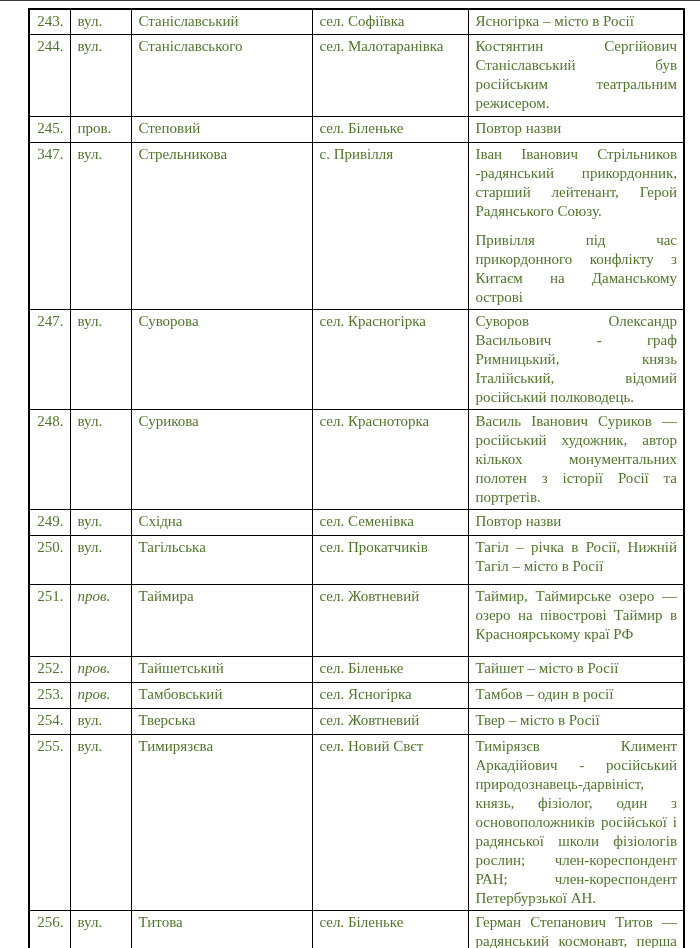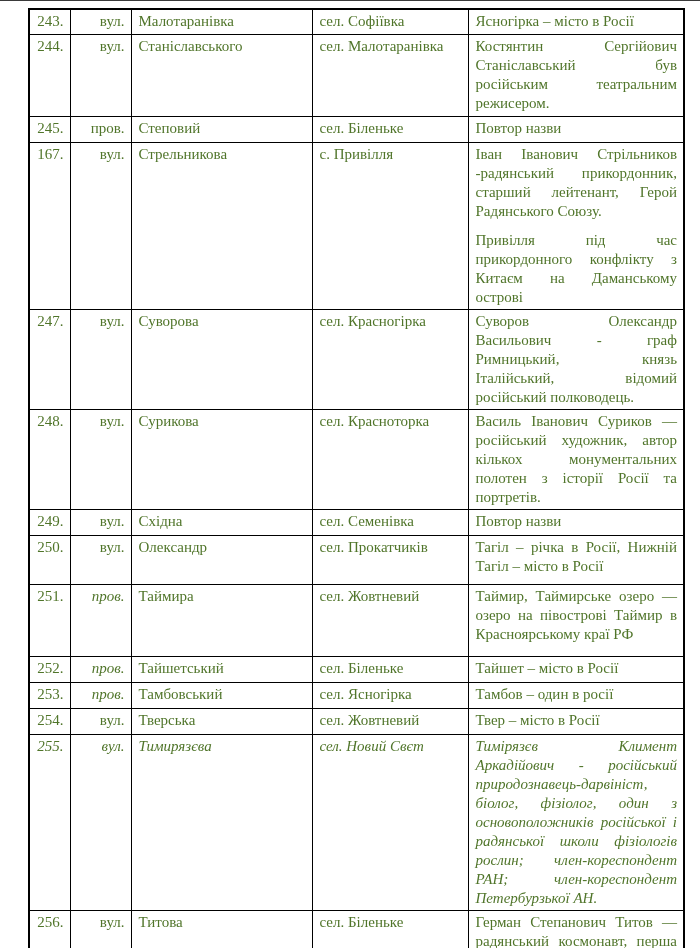--- a/index.html
+++ b/index.html
@@ -40,61 +40,61 @@
     color: #50752a;
     overflow: hidden;
     word-wrap: break-word;
   }
   td.col-num {
     text-align: right;
     padding-right: 2px;
     padding-left: 2px;
     color: #141414;
   }
-  td.col-type { padding-left: 8px; text-align: right; }
+  td.col-type { padding-left: 8px; }
   td.col-type.italic { font-style: italic; }
   td.col-desc { text-align: justify; }
   td.col-desc p { margin: 0 0 10px 0; }
   td.col-desc p:last-child { margin-bottom: 0; }
 
   
   tr.r0  { height: 25px; }
   tr.r1  { height: 82px; }
   tr.r2  { height: 26px; padding-left: 28px; }
   tr.r3  { height: 162px; }
   tr.r4  { height: 95px; }
   tr.r5  { height: 93px; margin-left: 23px; }
   tr.r6  { height: 26px; }
   tr.r7  { height: 49px; }
   tr.r8  { height: 72px; }
   tr.r9  { height: 26px; }
   tr.r10 { height: 26px; }
   tr.r11 { height: 26px; }
-  tr.r12 { height: 166px; font-style: italic; }
+  tr.r12 { height: 166px; }
   tr.r13 { height: 54px; }
 </style>
 </head>
 <body>
 
 <div id="page">
   <div id="top-edge-line"></div>
 
   <table class="street-table">
     <colgroup>
       <col style="width:41px">
       <col style="width:61px">
       <col style="width:181px">
       <col style="width:156px">
       <col style="width:216px">
     </colgroup>
     <tbody>
       <tr class="r0">
         <td class="col-num">243.</td>
         <td class="col-type">вул.</td>
-        <td class="col-name">Малотаранівка</td>
+        <td class="col-name">Станіславський</td>
         <td class="col-loc">сел. Софіївка</td>
         <td class="col-desc">
             <p>Ясногірка – місто в Росії</p>
           </td>
       </tr>
       <tr class="r1">
         <td class="col-num">244.</td>
         <td class="col-type">вул.</td>
         <td class="col-name">Станіславського</td>
         <td class="col-loc">сел. Малотаранівка</td>
@@ -105,21 +105,21 @@
       <tr class="r2">
         <td class="col-num">245.</td>
         <td class="col-type">пров.</td>
         <td class="col-name">Степовий</td>
         <td class="col-loc">сел. Біленьке</td>
         <td class="col-desc">
             <p>Повтор назви</p>
           </td>
       </tr>
       <tr class="r3">
-        <td class="col-num">167.</td>
+        <td class="col-num">347.</td>
         <td class="col-type">вул.</td>
         <td class="col-name">Стрельникова</td>
         <td class="col-loc">с. Привілля</td>
         <td class="col-desc">
           <p>Іван Іванович Стрільников -радянський прикордонник, старший лейтенант, Герой Радянського Союзу.</p>
           <p>Привілля під час прикордонного конфлікту з Китаєм на Даманському острові</p>
         </td>
       </tr>
       <tr class="r4">
         <td class="col-num">247.</td>
@@ -144,21 +144,21 @@
         <td class="col-type">вул.</td>
         <td class="col-name">Східна</td>
         <td class="col-loc">сел. Семенівка</td>
         <td class="col-desc">
             <p>Повтор назви</p>
           </td>
       </tr>
       <tr class="r7">
         <td class="col-num">250.</td>
         <td class="col-type">вул.</td>
-        <td class="col-name">Олександр</td>
+        <td class="col-name">Тагільська</td>
         <td class="col-loc">сел. Прокатчиків</td>
         <td class="col-desc">
             <p>Тагіл – річка в Росії, Нижній Тагіл – місто в Росії</p>
           </td>
       </tr>
       <tr class="r8">
         <td class="col-num">251.</td>
         <td class="col-type italic">пров.</td>
         <td class="col-name">Таймира</td>
         <td class="col-loc">сел. Жовтневий</td>
@@ -192,21 +192,21 @@
         <td class="col-desc">
             <p>Твер – місто в Росії</p>
           </td>
       </tr>
       <tr class="r12">
         <td class="col-num">255.</td>
         <td class="col-type">вул.</td>
         <td class="col-name">Тимирязєва</td>
         <td class="col-loc">сел. Новий Свєт</td>
         <td class="col-desc">
-            <p>Тимірязєв Климент Аркадійович - російський природознавець-дарвініст, біолог, фізіолог, один з основоположників російської і радянської школи фізіологів рослин; член-кореспондент РАН; член-кореспондент Петербурзької АН.</p>
+            <p>Тимірязєв Климент Аркадійович - російський природознавець-дарвініст, князь, фізіолог, один з основоположників російської і радянської школи фізіологів рослин; член-кореспондент РАН; член-кореспондент Петербурзької АН.</p>
           </td>
       </tr>
       <tr class="r13">
         <td class="col-num">256.</td>
         <td class="col-type">вул.</td>
         <td class="col-name">Титова</td>
         <td class="col-loc">сел. Біленьке</td>
         <td class="col-desc">
             <p>Герман Степанович Титов — радянський космонавт, перша людина, що здійснила</p>
           </td>

